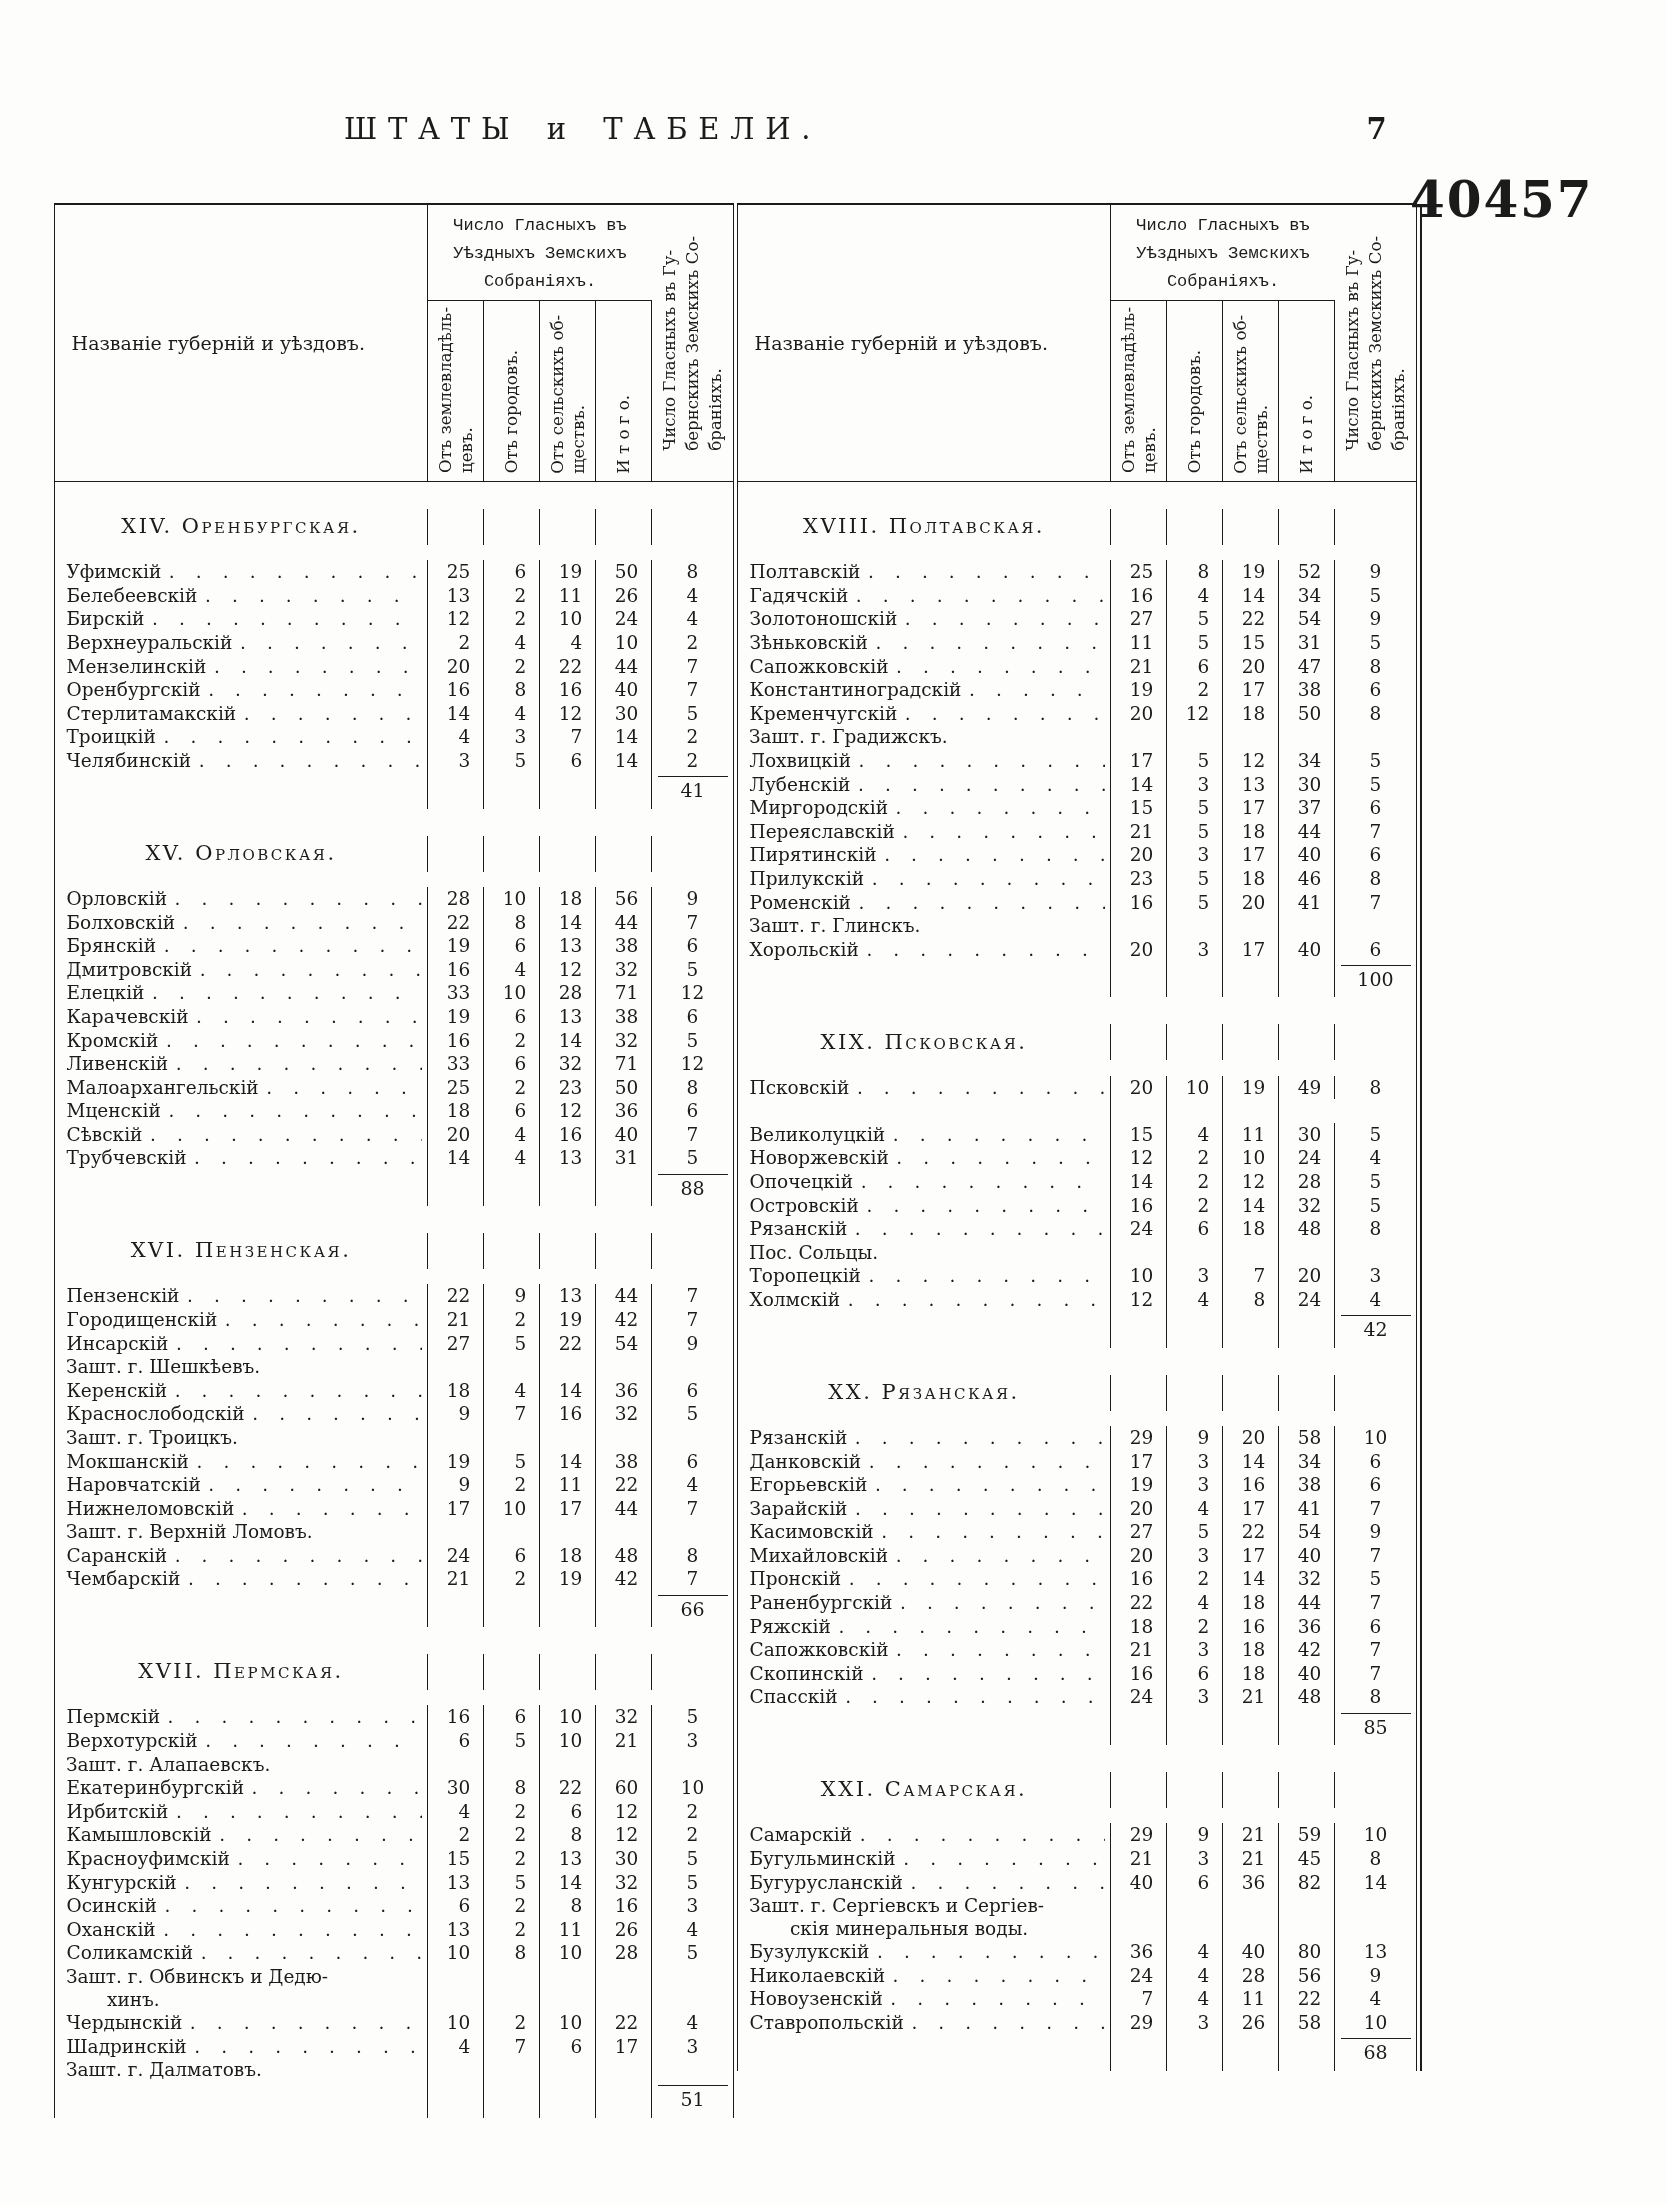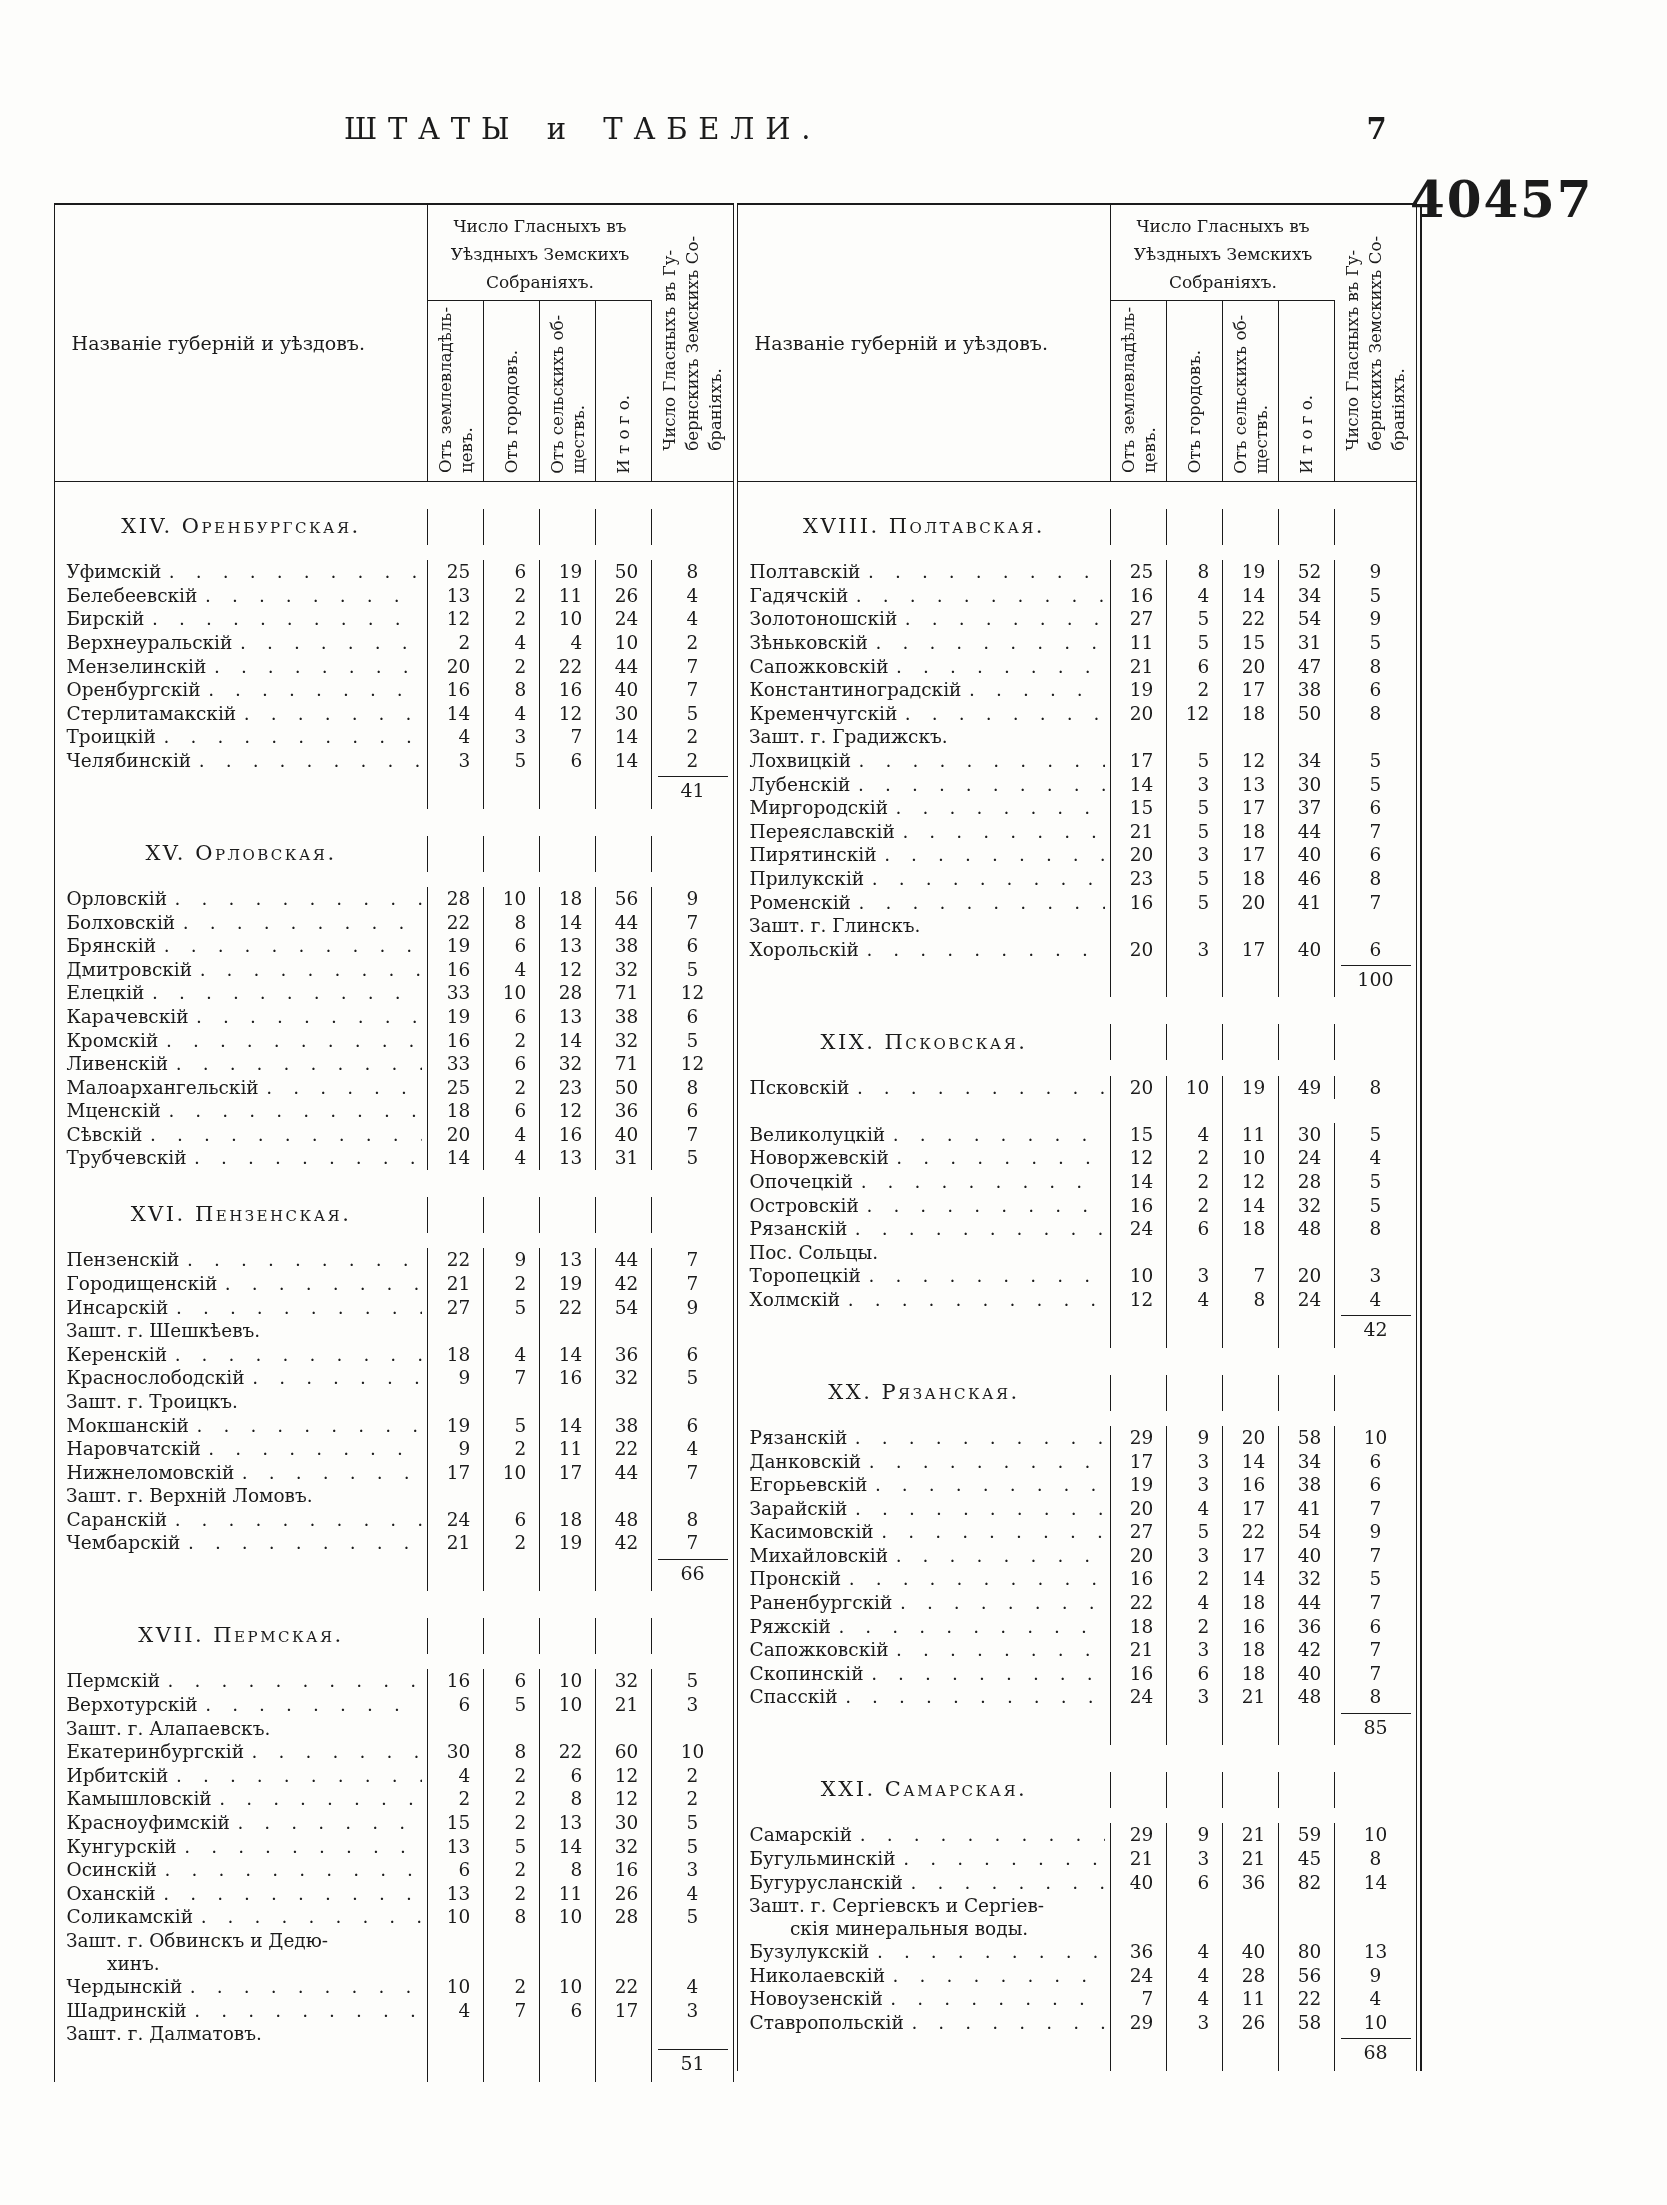--- a/index.html
+++ b/index.html
@@ -50,20 +50,21 @@
     border-right:1.3px solid #1b1b1b;
     display:flex;align-items:center;justify-content:flex-start;
     padding-left:16.6px;font-size:19px;
   }
   .th-group{
     grid-column:2/6;grid-row:1;
     border-bottom:1.3px solid #1b1b1b;
     display:flex;align-items:center;justify-content:center;
     text-align:center;font-size:17px;line-height:28px;white-space:pre-line;
     padding-top:3.8px;
+    font-family:Liberation Mono, monospace;
   }
   .th-sub{grid-row:2;display:flex;justify-content:center;align-items:flex-end;padding-bottom:7.6px;}
   .th-sub.s1{grid-column:2;border-right:1.3px solid #1b1b1b;}
   .th-sub.s2{grid-column:3;border-right:1.3px solid #1b1b1b;}
   .th-sub.s3{grid-column:4;border-right:1.3px solid #1b1b1b;}
   .th-sub.s4{grid-column:5;border-right:1.9px solid #1b1b1b;}
   .th-prov{grid-column:6;grid-row:1/3;display:flex;justify-content:center;align-items:center;}
   .vert{
     writing-mode:vertical-rl;transform:rotate(180deg);
     white-space:pre-line;font-size:16.6px;line-height:21px;text-align:left;
@@ -387,20 +388,31 @@
           <div class="c0 cell namecell">
             <span class="nm">Трубчевскій</span>
             <span class="dots">. . . . . . . . . . . . . . . . . . . . . . . . . . . . </span>
           </div>
           <div class="c1 cell num">14</div>
           <div class="c2 cell num">4</div>
           <div class="c3 cell num">13</div>
           <div class="c4 cell num">31</div>
           <div class="c5 cell prov">5</div>
         </div>
+        <div class="line total-line">
+          <div class="c0 cell"></div>
+          <div class="c1 cell"></div>
+          <div class="c2 cell"></div>
+          <div class="c3 cell"></div>
+          <div class="c4 cell"></div>
+          <div class="c5 cell totalcell">
+            <div class="total-rule"></div>
+            <div class="total-num">88</div>
+          </div>
+        </div>
         <div class="line heading-line">
           <div class="c0 cell head">XVI. Пензенская.</div>
           <div class="c1 cell"></div>
           <div class="c2 cell"></div>
           <div class="c3 cell"></div>
           <div class="c4 cell"></div>
           <div class="c5 cell"></div>
         </div>
         <div class="line">
           <div class="c0 cell namecell">

